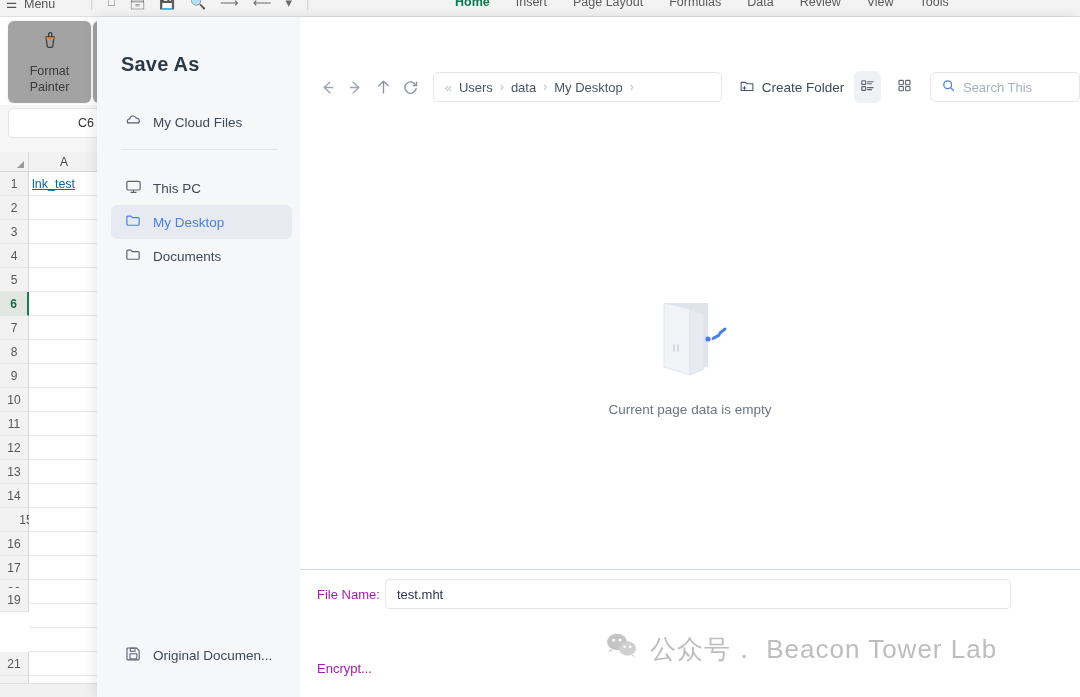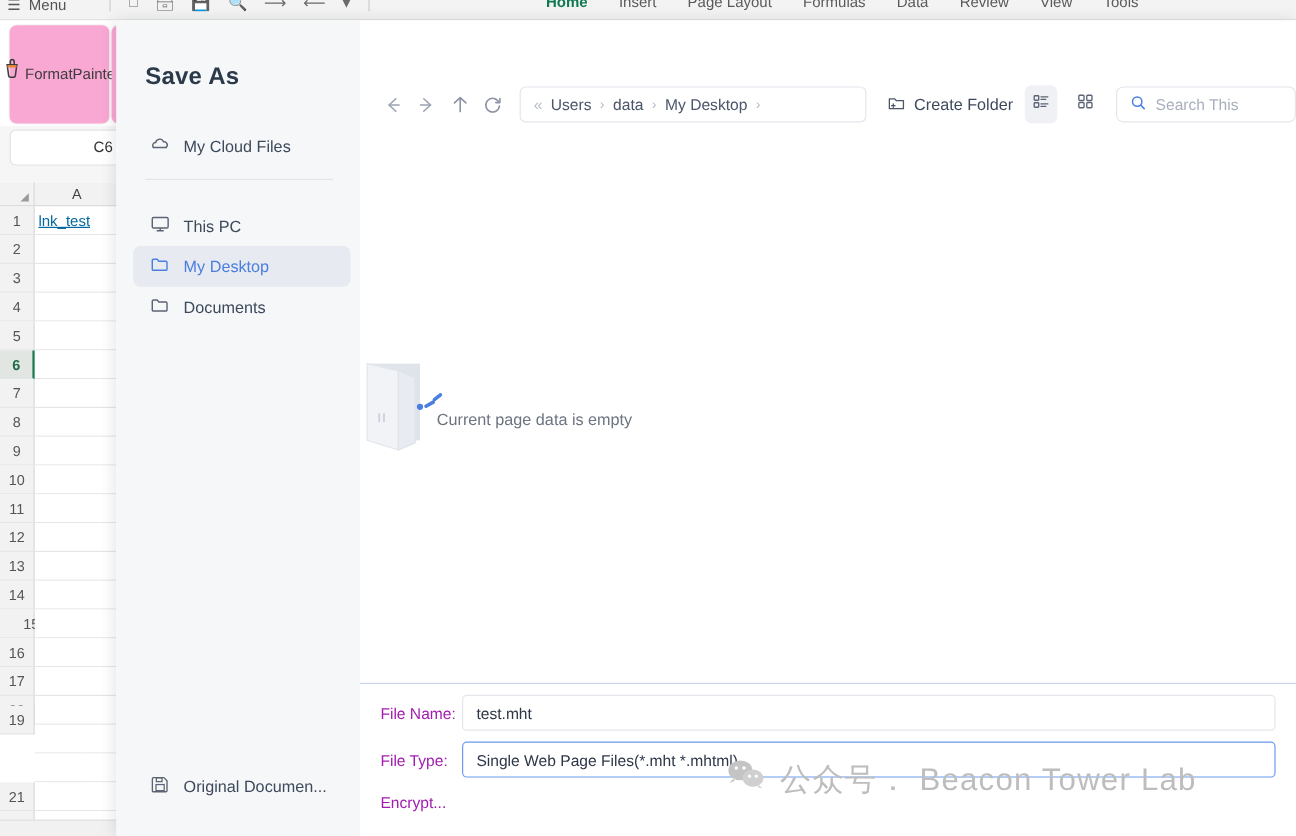--- a/index.html
+++ b/index.html
@@ -39,22 +39,22 @@
     background:#0f7a52; border-radius:2px;
   }
   .ribbon-line {
     position:absolute; top:16px; left:0; width:1080px; height:1px; background:#e0e0e0;
   }
 
   .ribbon-body {
     position:absolute; top:17px; left:0; width:1080px; height:88px; background:#ffffff;
   }
   .rb-btn {
-    position:absolute; background:#f9a8d4; border-radius:6px;
-    display:flex; align-items:center; justify-content:center;
+    position:absolute; background:#a3a3a3; border-radius:6px;
+    display:flex; flex-direction:column; align-items:center; justify-content:center;
     font-size:12.5px; color:#3c3c3c; line-height:1.35;
     box-shadow:0 0 0 1px rgba(0,0,0,0.04);
   }
   .rb-format { left:8px; top:4px; width:83px; height:82px; }
   .rb-paste  { left:93px; top:4px; width:70px; height:82px; }
   .rb-icon { margin-bottom:6px; }
 
   .namebox-row { position:absolute; top:108px; left:0; width:1080px; height:32px; }
   .namebox {
     position:absolute; left:8px; top:0; width:96px; height:30px;
@@ -175,21 +175,21 @@
     position:absolute; top:118px; left:0; right:0; height:22px;
     font-size:13px; color:#5b6473;
   }
   .col-name { position:absolute; left:25px; top:0; }
   .col-sort { position:absolute; left:396px; top:2px; color:#5b6473; font-size:9px; }
   .col-mtime { position:absolute; left:418px; top:0; }
   .col-size { position:absolute; left:594px; top:0; }
 
   .empty-wrap {
     position:absolute; left:0; right:0; top:280px;
-    display:flex; flex-direction:row; align-items:center; gap:0;
+    display:flex; flex-direction:column; align-items:center; gap:0;
   }
   .empty-art { width:72px; height:85px; position:relative; margin-left:-8px;}
   .empty-text { margin-top:20px; font-size:13.5px; color:#6c7480; }
 
   .form-area { position:absolute; left:0; right:0; bottom:0; height:128px; }
   .form-row { position:absolute; left:17px; display:flex; align-items:center; }
   .form-lbl { width:68px; font-size:13px; color:#a21caf; }
   .form-input {
     height:30px; border:1px solid #e4e6eb; border-radius:4px;
     display:flex; align-items:center; padding:0 11px;
@@ -555,31 +555,25 @@
           </svg>
         </div>
         <div class="empty-text">Current page data is empty</div>
       </div>
 
       <div class="form-area">
         <div class="form-topline"></div>
 
         <div class="form-row r-name">
           <span class="form-lbl">File Name:</span>
-          <span class="form-input" style="width:678px;">
+          <span class="form-input" style="width:626px;">
             <span>test.mht</span>
           </span>
         </div>
 
-        <div class="form-row r-type">
-          <span class="form-lbl">File Type:</span>
-          <span class="form-input focus" style="width:678px;">
-            <span>Single Web Page Files(*.mht *.mhtml)</span>
-          </span>
-        </div>
 
         <div class="form-row r-enc">
           <span class="form-lbl">Encrypt...</span>
         </div>
 
       </div>
 
     </div>
   </div>
 

